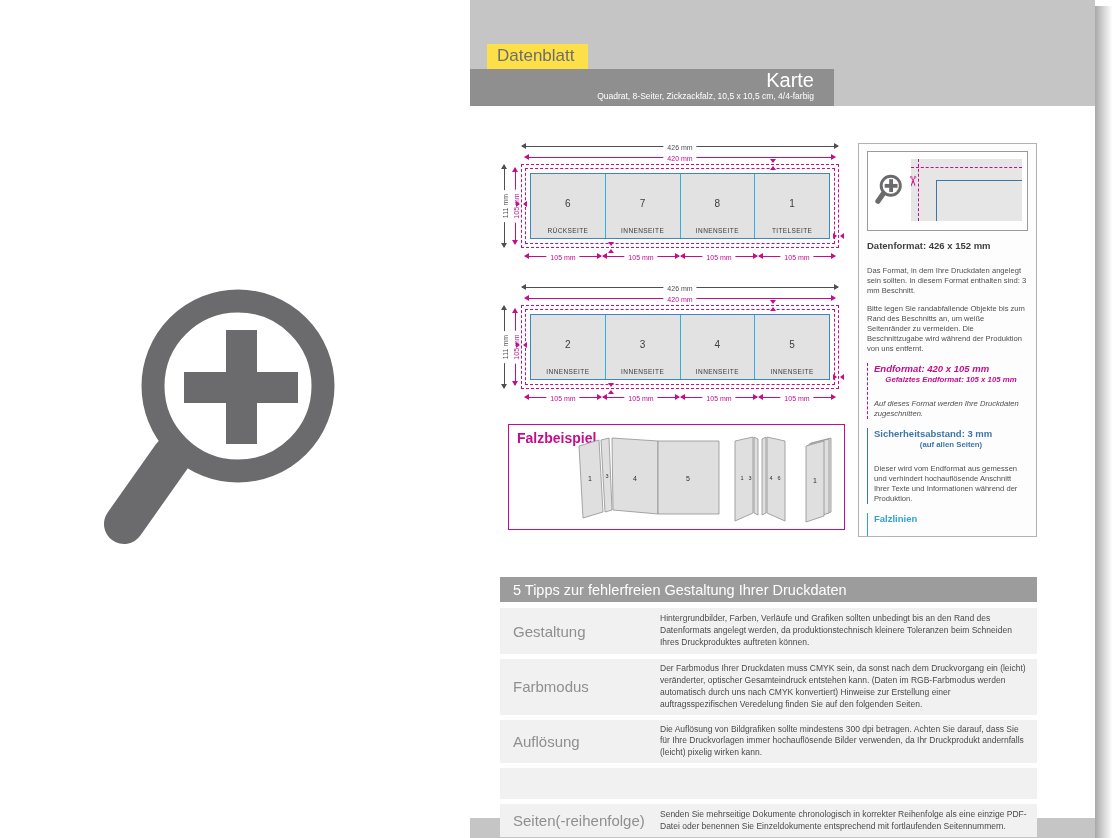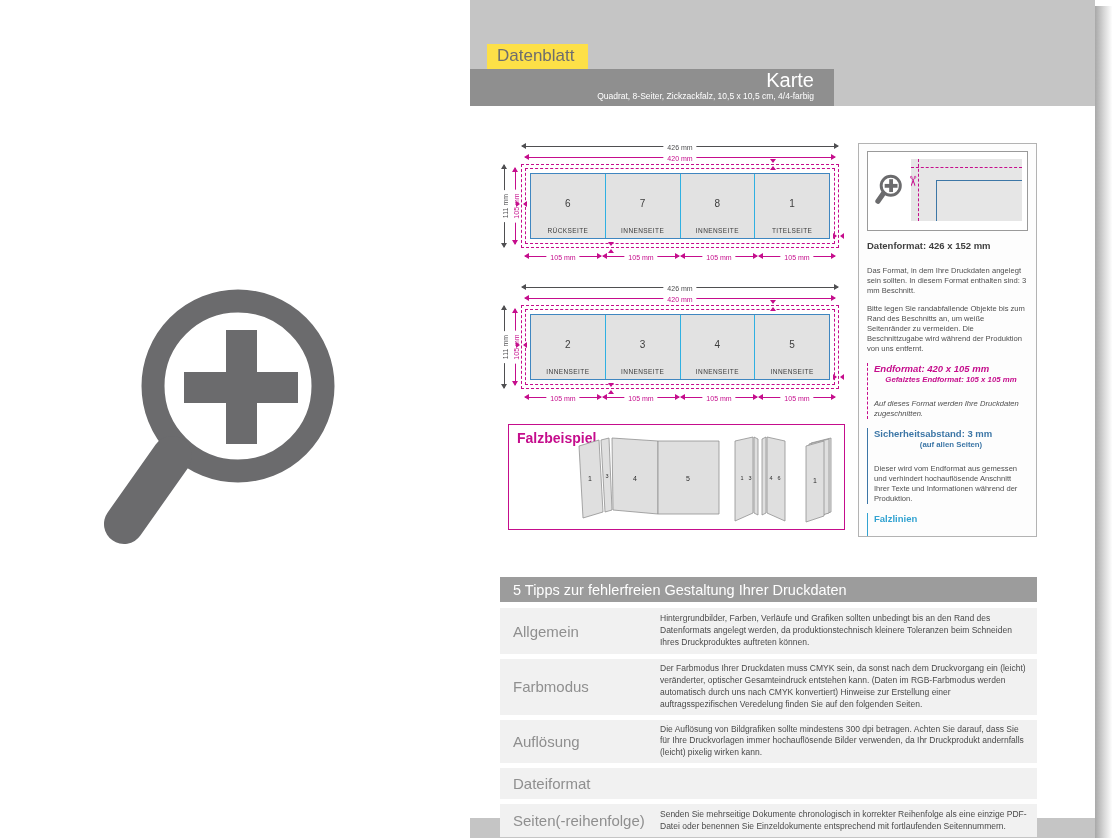--- a/index.html
+++ b/index.html
@@ -347,33 +347,32 @@
 
     <div class="sec accent-cyan">
       <div class="info-title t-cyan">Falzlinien</div>
       <div class="info-body">Hier befinden sich die Falzpositionen in Ihrem Produkt.</div>
     </div>
   </div>
 
   <div class="tips">
     <div class="tips-header">5 Tipps zur fehlerfreien Gestaltung Ihrer Druckdaten</div>
     <div class="tip-row" style="min-height:46px">
-      <div class="tip-label">Allgemein</div>
+      <div class="tip-label">Gestaltung</div>
       <div class="tip-text">Hintergrundbilder, Farben, Verläufe und Grafiken sollten unbedingt bis an den Rand des Datenformats angelegt werden, da produktionstechnisch kleinere Toleranzen beim Schneiden Ihres Druckproduktes auftreten können.</div>
     </div>
     <div class="tip-row" style="min-height:46px">
       <div class="tip-label">Farbmodus</div>
       <div class="tip-text">Der Farbmodus Ihrer Druckdaten muss CMYK sein, da sonst nach dem Druckvorgang ein (leicht) veränderter, optischer Gesamteindruck entstehen kann. (Daten im RGB-Farbmodus werden automatisch durch uns nach CMYK konvertiert) Hinweise zur Erstellung einer auftragsspezifischen Veredelung finden Sie auf den folgenden Seiten.</div>
     </div>
     <div class="tip-row" style="min-height:41px">
       <div class="tip-label">Auflösung</div>
       <div class="tip-text">Die Auflösung von Bildgrafiken sollte mindestens 300 dpi betragen. Achten Sie darauf, dass Sie für Ihre Druckvorlagen immer hochauflösende Bilder verwenden, da Ihr Druckprodukt andernfalls (leicht) pixelig wirken kann.</div>
     </div>
     <div class="tip-row" style="min-height:31px">
-      <div class="tip-label">Dateiformat</div>
     </div>
     <div class="tip-row" style="min-height:33px">
       <div class="tip-label">Seiten(-reihenfolge)</div>
       <div class="tip-text">Senden Sie mehrseitige Dokumente chronologisch in korrekter Reihenfolge als eine einzige PDF-Datei oder benennen Sie Einzeldokumente entsprechend mit fortlaufenden Seitennummern.</div>
     </div>
   </div>
 
 </div>
 
 </body></html>

